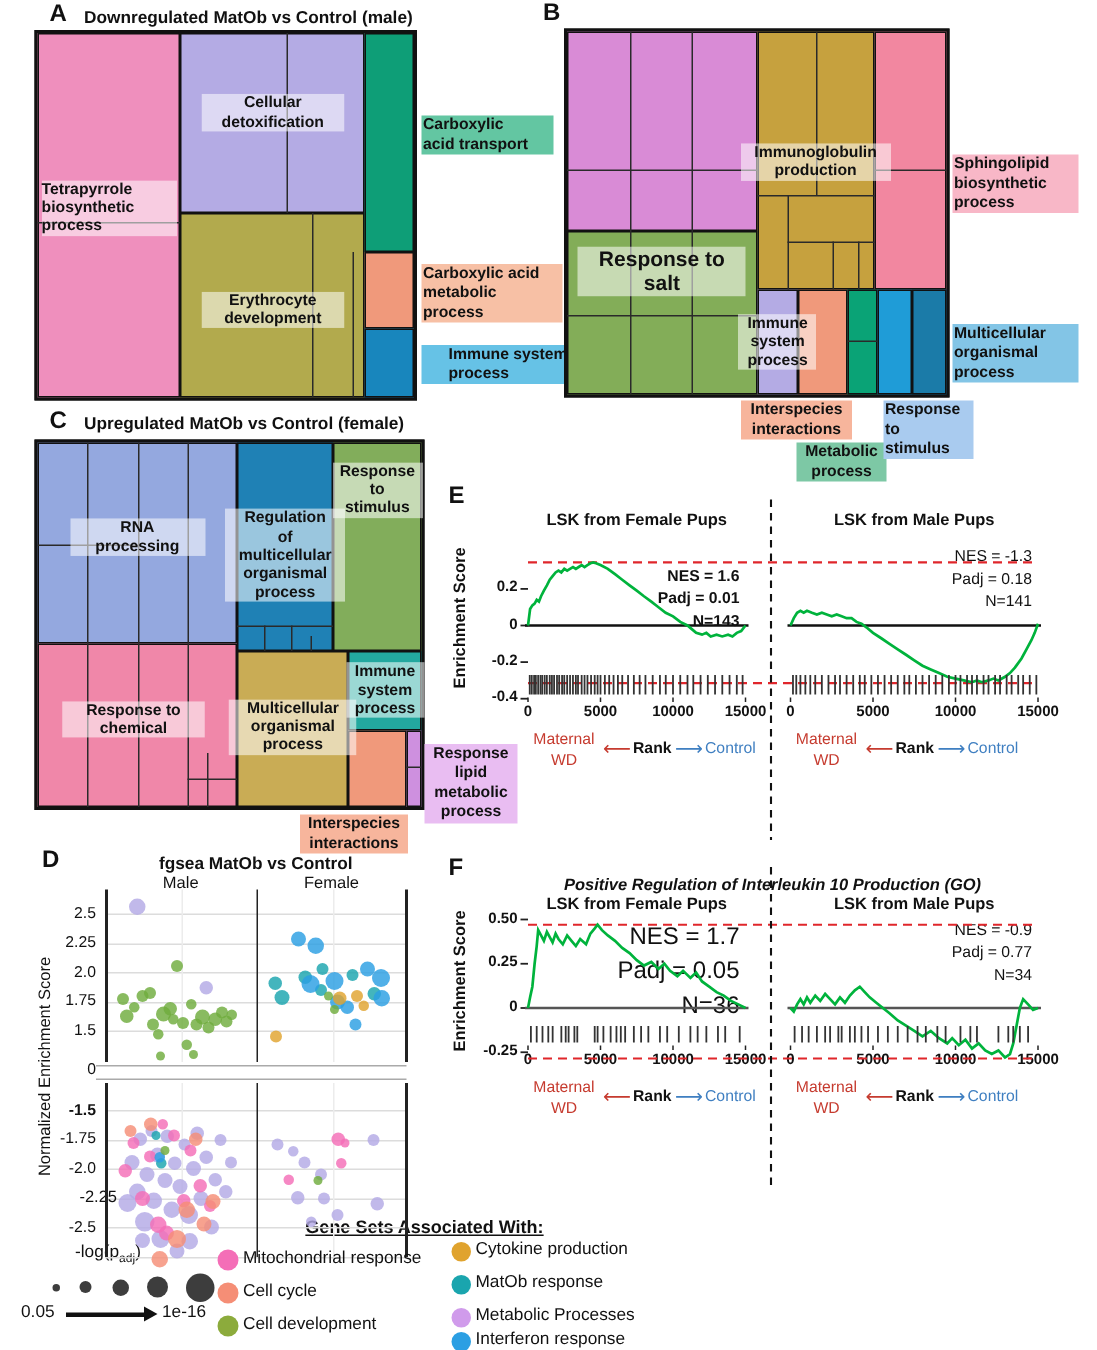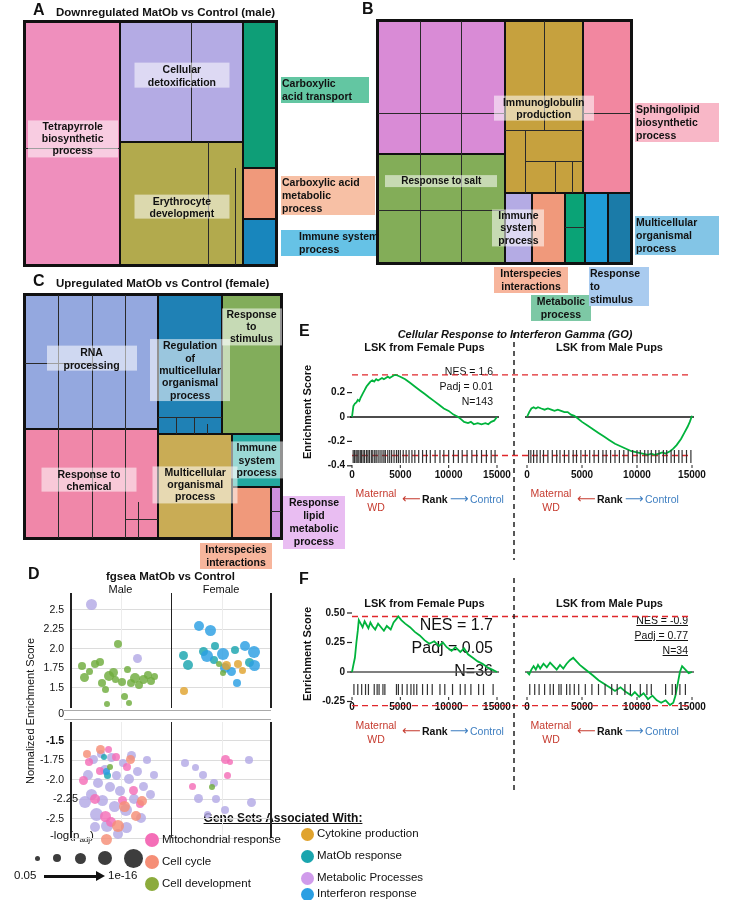--- a/index.html
+++ b/index.html
@@ -26,24 +26,24 @@
   <div class="plab" style="left:33px;top:272px">C</div>
   <div class="ptitle" style="left:56px;top:277px">Upregulated MatOb vs Control (female)</div>
 
   <div class="plab" style="left:28px;top:565px">D</div>
   <div class="ptitle" style="left:70px;top:570px;width:201px;text-align:center">fgsea MatOb vs Control</div>
   <div class="abs" style="left:70px;top:583px;width:101px;text-align:center;font-size:11px">Male</div>
   <div class="abs" style="left:171px;top:583px;width:100px;text-align:center;font-size:11px">Female</div>
   <div class="abs rot" style="left:-70px;top:705px;width:200px;text-align:center;font-size:11px">Normalized Enrichment Score</div>
 
   <div class="plab" style="left:299px;top:322px">E</div>
-  <div class="ptitle ital ctr abs" style="left:330px;top:328px;width:370px;font-size:11px">Cellular Response to Interferon Gamma (GO)</div>
   <div class="abs rot" style="left:227px;top:406px;width:160px;text-align:center;font-size:11px;font-weight:bold">Enrichment Score</div>
 
   <div class="plab" style="left:299px;top:570px">F</div>
+  <div class="ptitle ital ctr abs" style="left:330px;top:584px;width:370px;font-size:11px">Positive Regulation of Interleukin 10 Production (GO)</div>
   <div class="abs rot" style="left:227px;top:648px;width:160px;text-align:center;font-size:11px;font-weight:bold">Enrichment Score</div>
 
   <div class="abs" style="left:50px;top:829px;font-size:11.5px"><span>-log(p</span><sub>adj</sub><span>)</span></div>
   <div class="abs" style="left:14px;top:869px;font-size:11.5px">0.05</div>
   <div class="abs" style="left:108px;top:869px;font-size:11.5px">1e-16</div>
   <div class="abs" style="left:44px;top:875px;width:52px;height:2.5px;background:#111"></div>
   <div class="abs" style="left:96px;top:871px;width:0;height:0;border-left:9px solid #111;border-top:5px solid transparent;border-bottom:5px solid transparent"></div>
   <div class="abs ctr" style="left:198px;top:811px;width:170px;font-size:12px;font-weight:bold;text-decoration:underline">Gene Sets Associated With:</div>
 
   <div id="layers" class="abs" style="left:0;top:0;width:731px;height:900px">
@@ -51,21 +51,21 @@
         <div style="position: absolute; left: 0%; top: 0%; width: 38%; height: 100%; background: rgb(239, 143, 189); border: 1px solid rgb(17, 17, 17); box-sizing: border-box;"></div>
         <div style="position: absolute; left: 38%; top: 0%; width: 49%; height: 49.5%; background: rgb(180, 171, 228); border: 1px solid rgb(17, 17, 17); box-sizing: border-box;"></div>
         <div style="position: absolute; left: 38%; top: 49.5%; width: 49%; height: 50.5%; background: rgb(178, 170, 77); border: 1px solid rgb(17, 17, 17); box-sizing: border-box;"></div>
         <div style="position: absolute; left: 87%; top: 0%; width: 13%; height: 60%; background: rgb(14, 158, 119); border: 1px solid rgb(17, 17, 17); box-sizing: border-box;"></div>
         <div style="position: absolute; left: 87%; top: 60%; width: 13%; height: 21%; background: rgb(240, 153, 123); border: 1px solid rgb(17, 17, 17); box-sizing: border-box;"></div>
         <div style="position: absolute; left: 87%; top: 81%; width: 13%; height: 19%; background: rgb(24, 134, 189); border: 1px solid rgb(17, 17, 17); box-sizing: border-box;"></div>
         <div style="position: absolute; left: 0%; top: 52%; width: 38%; height: 1px; background: rgb(42, 42, 42);"></div>
         <div style="position: absolute; left: 66%; top: 0%; width: 1px; height: 49.5%; background: rgb(42, 42, 42);"></div>
         <div style="position: absolute; left: 73%; top: 49.5%; width: 1px; height: 50.5%; background: rgb(42, 42, 42);"></div>
         <div style="position: absolute; left: 83.5%; top: 60%; width: 1px; height: 40%; background: rgb(42, 42, 42);"></div>
-        <div style="position: absolute; left: 19%; top: 48%; width: 90px; transform: translate(-50%, -50%); text-align: center; background: rgba(255, 255, 255, 0.55); font-weight: bold; font-size: 10.5px; line-height: 1.18; white-space: pre-line;">Tetrapyrrole
+        <div style="position: absolute; left: 19%; top: 48%; width: 90px; transform: translate(-50%, -50%); background: rgba(255, 255, 255, 0.55); font-weight: bold; font-size: 10.5px; line-height: 1.18; white-space: pre-line;">Tetrapyrrole
 biosynthetic
 process</div>
         <div style="position: absolute; left: 62.5%; top: 22%; width: 95px; transform: translate(-50%, -50%); text-align: center; background: rgba(255, 255, 255, 0.55); font-weight: bold; font-size: 10.5px; line-height: 1.18; white-space: pre-line;">Cellular
 detoxification</div>
         <div style="position: absolute; left: 62.5%; top: 76%; width: 95px; transform: translate(-50%, -50%); text-align: center; background: rgba(255, 255, 255, 0.55); font-weight: bold; font-size: 10.5px; line-height: 1.18; white-space: pre-line;">Erythrocyte
 development</div>
       </div>
       <div style="position: absolute; left: 281px; top: 77px; width: 86px; background: rgb(99, 198, 162); font-weight: bold; font-size: 10.5px; line-height: 1.25; text-align: left; white-space: pre-line; padding: 0px 1px;">Carboxylic
 acid transport</div>
       <div style="position: absolute; left: 281px; top: 176px; width: 92px; background: rgb(247, 192, 165); font-weight: bold; font-size: 10.5px; line-height: 1.25; text-align: left; white-space: pre-line; padding: 0px 1px;">Carboxylic acid
@@ -92,21 +92,21 @@
         <div style="position: absolute; left: 58%; top: 58%; width: 23%; height: 1px; background: rgb(42, 42, 42);"></div>
         <div style="position: absolute; left: 70%; top: 58%; width: 1px; height: 13%; background: rgb(42, 42, 42);"></div>
         <div style="position: absolute; left: 76.5%; top: 58%; width: 1px; height: 13%; background: rgb(42, 42, 42);"></div>
         <div style="position: absolute; left: 81%; top: 38%; width: 19%; height: 1px; background: rgb(42, 42, 42);"></div>
         <div style="position: absolute; left: 16.5%; top: 55%; width: 1px; height: 45%; background: rgb(42, 42, 42);"></div>
         <div style="position: absolute; left: 33%; top: 55%; width: 1px; height: 45%; background: rgb(42, 42, 42);"></div>
         <div style="position: absolute; left: 0%; top: 78%; width: 50%; height: 1px; background: rgb(42, 42, 42);"></div>
         <div style="position: absolute; left: 74%; top: 85%; width: 8%; height: 1px; background: rgb(42, 42, 42);"></div>
         <div style="position: absolute; left: 65.5%; top: 36%; width: 100px; transform: translate(-50%, -50%); text-align: center; background: rgba(255, 255, 255, 0.55); font-weight: bold; font-size: 10.5px; line-height: 1.18; white-space: pre-line;">Immunoglobulin
 production</div>
-        <div style="position: absolute; left: 25%; top: 66%; width: 112px; transform: translate(-50%, -50%); text-align: center; background: rgba(255, 255, 255, 0.55); font-weight: bold; font-size: 10px; line-height: 1.18; white-space: pre-line;">Response to salt</div>
+        <div style="position: absolute; left: 25%; top: 66%; width: 112px; transform: translate(-50%, -50%); text-align: center; background: rgba(255, 255, 255, 0.55); font-weight: bold; font-size: 14px; line-height: 1.18; white-space: pre-line;">Response to salt</div>
         <div style="position: absolute; left: 55.5%; top: 85.5%; width: 52px; transform: translate(-50%, -50%); text-align: center; background: rgba(255, 255, 255, 0.55); font-weight: bold; font-size: 10.5px; line-height: 1.18; white-space: pre-line;">Immune
 system
 process</div>
       </div>
       <div style="position: absolute; left: 635px; top: 103px; width: 82px; background: rgb(248, 183, 199); font-weight: bold; font-size: 10.5px; line-height: 1.25; text-align: left; white-space: pre-line; padding: 0px 1px;">Sphingolipid
 biosynthetic
 process</div>
       <div style="position: absolute; left: 635px; top: 216px; width: 82px; background: rgb(131, 197, 230); font-weight: bold; font-size: 10.5px; line-height: 1.25; text-align: left; white-space: pre-line; padding: 0px 1px;">Multicellular
 organismal
 process</div>
@@ -317,34 +317,37 @@
       <div style="position: absolute; left: 208.9px; top: 783.8px; width: 6px; height: 6px; border-radius: 50%; background: rgb(111, 172, 61); opacity: 0.82;"></div>
       <div style="position: absolute; left: 316px; top: 386.1px; width: 29px; text-align: right; font-size: 10px; font-weight: bold;">0.2</div>
       <div style="position: absolute; left: 316px; top: 410.5px; width: 29px; text-align: right; font-size: 10px; font-weight: bold;">0</div>
       <div style="position: absolute; left: 316px; top: 434.9px; width: 29px; text-align: right; font-size: 10px; font-weight: bold;">-0.2</div>
       <div style="position: absolute; left: 316px; top: 459.3px; width: 29px; text-align: right; font-size: 10px; font-weight: bold;">-0.4</div>
       <div style="position: absolute; left: 332px; top: 469px; width: 40px; text-align: center; font-size: 10px; font-weight: bold;">0</div>
       <div style="position: absolute; left: 380.333px; top: 469px; width: 40px; text-align: center; font-size: 10px; font-weight: bold;">5000</div>
       <div style="position: absolute; left: 428.667px; top: 469px; width: 40px; text-align: center; font-size: 10px; font-weight: bold;">10000</div>
       <div style="position: absolute; left: 477px; top: 469px; width: 40px; text-align: center; font-size: 10px; font-weight: bold;">15000</div>
       <div style="position: absolute; left: 352px; top: 341px; width: 145px; text-align: center; font-size: 11px; font-weight: bold;">LSK from Female Pups</div>
-      <div style="position: absolute; left: 352px; top: 364px; width: 141px; text-align: right; font-size: 10.5px; line-height: 1.45; white-space: pre-line;">NES = 1.6
+      <div style="position: absolute; left: 352px; top: 377px; width: 141px; text-align: right; font-size: 10.5px; line-height: 1.45; white-space: pre-line; font-weight: bold;">NES = 1.6
 Padj = 0.01
 N=143</div>
       <div style="position: absolute; left: 349px; top: 486px; width: 54px; text-align: center; font-size: 10.5px; line-height: 1.35; white-space: pre-line; color: rgb(198, 59, 47);">Maternal
 WD</div>
       <div style="position: absolute; left: 402px; top: 491px; font-size: 13px; color: rgb(198, 59, 47);">⟵</div>
       <div style="position: absolute; left: 422px; top: 493px; font-size: 10.5px; font-weight: bold;">Rank</div>
       <div style="position: absolute; left: 450px; top: 491px; font-size: 13px; color: rgb(63, 127, 193);">⟶</div>
       <div style="position: absolute; left: 470px; top: 493px; font-size: 10.5px; color: rgb(63, 127, 193);">Control</div>
       <div style="position: absolute; left: 507px; top: 469px; width: 40px; text-align: center; font-size: 10px; font-weight: bold;">0</div>
       <div style="position: absolute; left: 562px; top: 469px; width: 40px; text-align: center; font-size: 10px; font-weight: bold;">5000</div>
       <div style="position: absolute; left: 617px; top: 469px; width: 40px; text-align: center; font-size: 10px; font-weight: bold;">10000</div>
       <div style="position: absolute; left: 672px; top: 469px; width: 40px; text-align: center; font-size: 10px; font-weight: bold;">15000</div>
       <div style="position: absolute; left: 527px; top: 341px; width: 165px; text-align: center; font-size: 11px; font-weight: bold;">LSK from Male Pups</div>
+      <div style="position: absolute; left: 527px; top: 364px; width: 161px; text-align: right; font-size: 10.5px; line-height: 1.45; white-space: pre-line;">NES = -1.3
+Padj = 0.18
+N=141</div>
       <div style="position: absolute; left: 524px; top: 486px; width: 54px; text-align: center; font-size: 10.5px; line-height: 1.35; white-space: pre-line; color: rgb(198, 59, 47);">Maternal
 WD</div>
       <div style="position: absolute; left: 577px; top: 491px; font-size: 13px; color: rgb(198, 59, 47);">⟵</div>
       <div style="position: absolute; left: 597px; top: 493px; font-size: 10.5px; font-weight: bold;">Rank</div>
       <div style="position: absolute; left: 625px; top: 491px; font-size: 13px; color: rgb(63, 127, 193);">⟶</div>
       <div style="position: absolute; left: 645px; top: 493px; font-size: 10.5px; color: rgb(63, 127, 193);">Control</div>
       <div style="position: absolute; left: 316px; top: 606.5px; width: 29px; text-align: right; font-size: 10px; font-weight: bold;">0.50</div>
       <div style="position: absolute; left: 316px; top: 636px; width: 29px; text-align: right; font-size: 10px; font-weight: bold;">0.25</div>
       <div style="position: absolute; left: 316px; top: 665.5px; width: 29px; text-align: right; font-size: 10px; font-weight: bold;">0</div>
       <div style="position: absolute; left: 316px; top: 695px; width: 29px; text-align: right; font-size: 10px; font-weight: bold;">-0.25</div>
@@ -360,21 +363,21 @@
 WD</div>
       <div style="position: absolute; left: 402px; top: 723px; font-size: 13px; color: rgb(198, 59, 47);">⟵</div>
       <div style="position: absolute; left: 422px; top: 725px; font-size: 10.5px; font-weight: bold;">Rank</div>
       <div style="position: absolute; left: 450px; top: 723px; font-size: 13px; color: rgb(63, 127, 193);">⟶</div>
       <div style="position: absolute; left: 470px; top: 725px; font-size: 10.5px; color: rgb(63, 127, 193);">Control</div>
       <div style="position: absolute; left: 507px; top: 701px; width: 40px; text-align: center; font-size: 10px; font-weight: bold;">0</div>
       <div style="position: absolute; left: 562px; top: 701px; width: 40px; text-align: center; font-size: 10px; font-weight: bold;">5000</div>
       <div style="position: absolute; left: 617px; top: 701px; width: 40px; text-align: center; font-size: 10px; font-weight: bold;">10000</div>
       <div style="position: absolute; left: 672px; top: 701px; width: 40px; text-align: center; font-size: 10px; font-weight: bold;">15000</div>
       <div style="position: absolute; left: 527px; top: 597px; width: 165px; text-align: center; font-size: 11px; font-weight: bold;">LSK from Male Pups</div>
-      <div style="position: absolute; left: 527px; top: 613px; width: 161px; text-align: right; font-size: 10.5px; line-height: 1.45; white-space: pre-line; text-decoration: underline;">NES = -0.9
+      <div style="position: absolute; left: 527px; top: 613px; width: 161px; text-align: right; font-size: 10.5px; line-height: 1.45; white-space: pre-line;">NES = -0.9
 Padj = 0.77
 N=34</div>
       <div style="position: absolute; left: 524px; top: 718px; width: 54px; text-align: center; font-size: 10.5px; line-height: 1.35; white-space: pre-line; color: rgb(198, 59, 47);">Maternal
 WD</div>
       <div style="position: absolute; left: 577px; top: 723px; font-size: 13px; color: rgb(198, 59, 47);">⟵</div>
       <div style="position: absolute; left: 597px; top: 725px; font-size: 10.5px; font-weight: bold;">Rank</div>
       <div style="position: absolute; left: 625px; top: 723px; font-size: 13px; color: rgb(63, 127, 193);">⟶</div>
       <div style="position: absolute; left: 645px; top: 725px; font-size: 10.5px; color: rgb(63, 127, 193);">Control</div>
       <div style="position: absolute; left: 34.5px; top: 855.5px; width: 5px; height: 5px; border-radius: 50%; background: rgb(61, 61, 61);"></div>
       <div style="position: absolute; left: 53px; top: 854px; width: 8px; height: 8px; border-radius: 50%; background: rgb(61, 61, 61);"></div>

